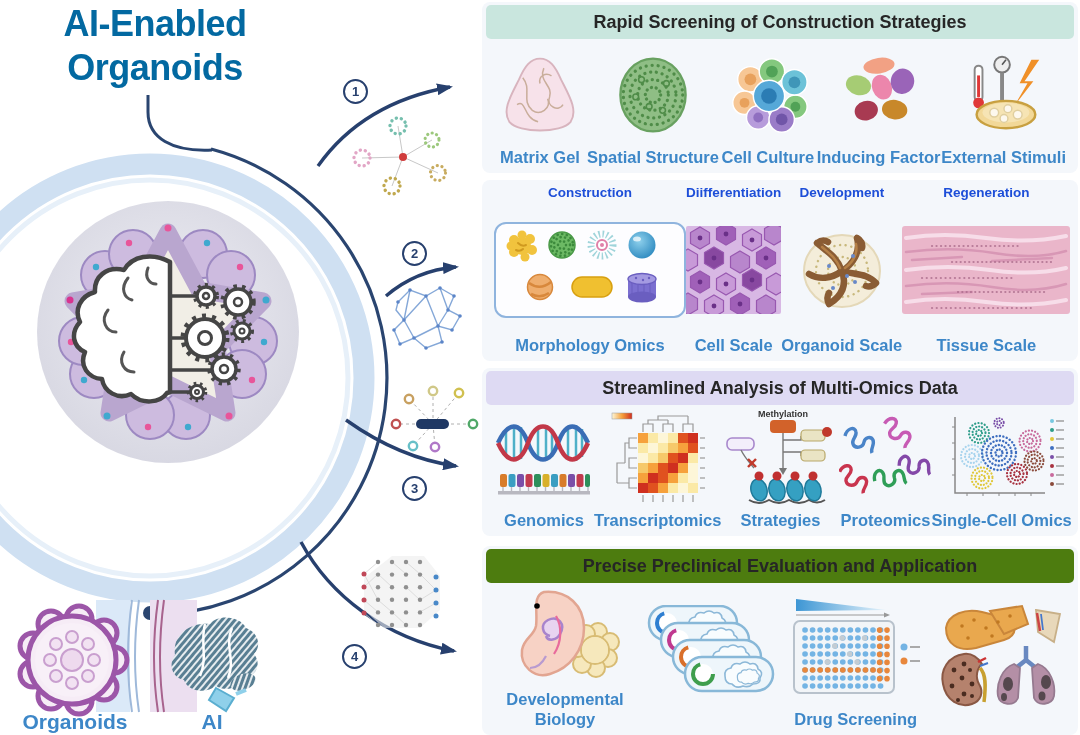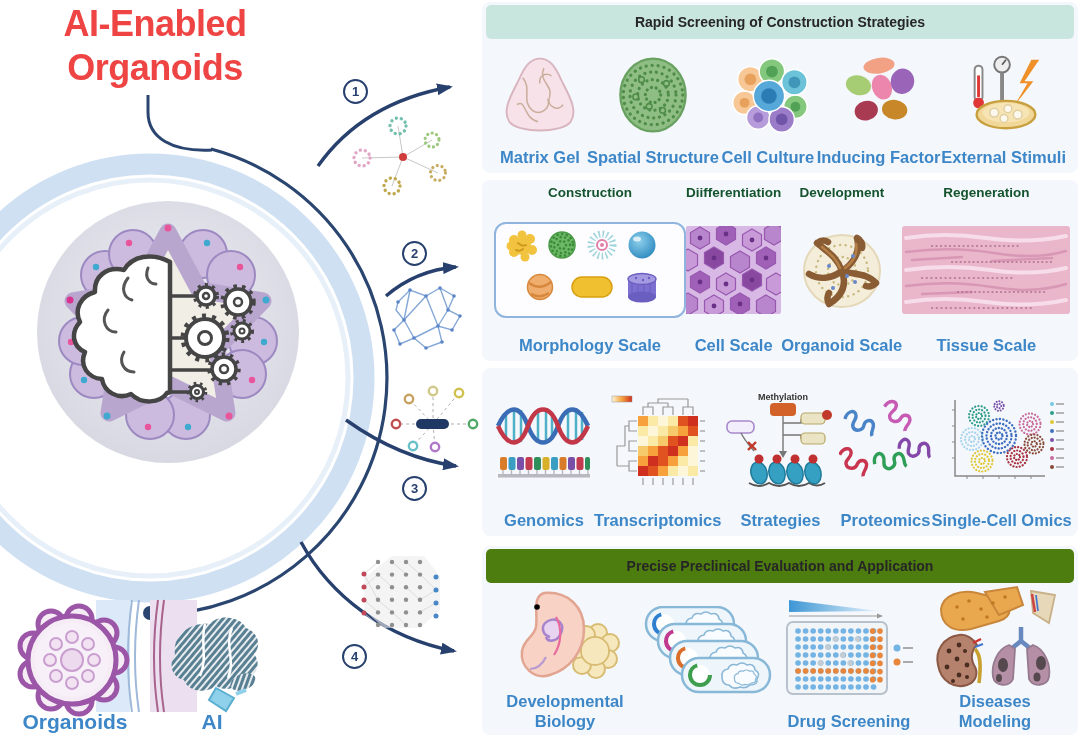--- a/index.html
+++ b/index.html
@@ -1,34 +1,34 @@
 <!DOCTYPE html>
 <html><head>
 <meta charset="utf-8">
 <style>
   html,body{margin:0;padding:0;background:#fff;}
   .canvas{position:relative;width:1080px;height:735px;background:#ffffff;overflow:hidden;
           font-family:"Liberation Sans",sans-serif;}
   .art{position:absolute;left:0;top:0;width:1080px;height:735px;z-index:1;}
   .fig-title{position:absolute;left:10px;top:2px;width:290px;text-align:center;z-index:2;
-             font-size:36px;line-height:44px;font-weight:bold;color:#ef4444;letter-spacing:-.5px;}
+             font-size:36px;line-height:44px;font-weight:bold;color:#0369a1;letter-spacing:-.5px;}
   .num-badge{position:absolute;width:21px;height:21px;border:2.5px solid #27406e;border-radius:50%;
              background:#fff;color:#27406e;font-size:13px;font-weight:bold;z-index:2;
              display:flex;align-items:center;justify-content:center;}
   .bottom-label{position:absolute;z-index:2;font-size:21px;font-weight:bold;color:#3d87c8;text-align:center;}
   .panel{position:absolute;left:482px;width:596px;background:#f4f7fb;border-radius:8px;
          padding:3px 4px;box-sizing:border-box;display:flex;flex-direction:column;z-index:2;}
   .phead{height:34px;border-radius:5px;display:flex;align-items:center;justify-content:center;
-         font-size:14px;font-weight:bold;color:#262626;flex:none;}
+         font-size:18px;font-weight:bold;color:#262626;flex:none;}
   .pbody{flex:1;display:flex;justify-content:space-between;align-items:stretch;padding:2px 8px 3px 8px;}
   .item{display:flex;flex-direction:column;align-items:center;justify-content:flex-end;}
   .item .icn{flex:1;display:flex;align-items:center;justify-content:center;text-align:center;}
   .ilabel{font-size:16.5px;font-weight:bold;color:#3d87c8;white-space:nowrap;line-height:19px;}
   .ilabel.wrap{white-space:normal;width:142px;text-align:center;line-height:20px;}
-  .stage{font-size:13.5px;font-weight:bold;color:#14532d;height:19px;flex:none;}
+  .stage{font-size:13.5px;font-weight:bold;color:#1d4ed8;height:19px;flex:none;}
   .morph-box{border:2px solid #8fb4de;border-radius:12px;background:#fdfdff;padding:1px 4px;}
 </style>
 </head>
 <body>
 
 <div class="canvas">
 
 <svg class="art" viewBox="0 0 1080 735">
   <defs>
     <marker id="ah" markerUnits="userSpaceOnUse" markerWidth="16" markerHeight="12" refX="13" refY="6" orient="auto">
@@ -462,21 +462,21 @@
             <path d="M132,54 V72 M138,54 V72 M144,54 V72 M150,54 V72" stroke="#6a5ec0" stroke-width="1.4" opacity=".7"></path>
             <ellipse cx="142" cy="72" rx="14" ry="5.5" fill="#6a5ec0"></ellipse>
             <ellipse cx="142" cy="54" rx="14" ry="5.5" fill="#a49ae2" stroke="#6a5ec0" stroke-width="1.4"></ellipse>
             <circle cx="136" cy="53" r="1.2" fill="#6a5ec0"></circle>
                   <circle cx="143" cy="55" r="1.2" fill="#6a5ec0"></circle>
                   <circle cx="149" cy="53" r="1.2" fill="#6a5ec0"></circle>
           </g>
         </svg>
       </div>
           </div>
-      <div class="ilabel">Morphology Scale</div>
+      <div class="ilabel">Morphology Omics</div>
     </div>
     <div class="item">
       <div class="stage">Diifferentiation</div>
       <div class="icn">
             <svg width="95" height="88" viewBox="0 0 95 88">
         <rect width="95" height="88" rx="2" fill="#d8b8e4"></rect>
         <g stroke="#9858b0" stroke-width="1.2">
           <use href="#hex" x="14" y="12" fill="#b886cc"></use>
                 <use href="#hex" x="40" y="8" fill="#a060b8"></use>
           <use href="#hex" x="66" y="14" fill="#c89ad8"></use>
@@ -564,20 +564,21 @@
           <line x1="30" y1="82" x2="130" y2="82" stroke-dasharray="0.1,4.6"></line>
         </g>
       </svg>
           </div>
       <div class="ilabel">Tissue Scale</div>
     </div>
   </div>
 </div>
 
 <div class="panel" style="top:368px;height:168px">
+  <div class="phead" style="background: rgb(222, 218, 243);">Streamlined Analysis of Multi-Omics Data</div>
   <div class="pbody">
     <div class="item">
       <div class="icn">
             <svg width="100" height="84" viewBox="0 0 100 84">
         <g fill="none" stroke="#4fb0c8" stroke-width="2.5">
           <line x1="12" y1="12" x2="12" y2="40"></line>
                 <line x1="20" y1="8" x2="20" y2="44"></line>
                 <line x1="27" y1="10" x2="27" y2="42"></line>
           <line x1="44" y1="10" x2="44" y2="42"></line>
                 <line x1="52" y1="8" x2="52" y2="44"></line>
@@ -941,18 +942,17 @@
           <path d="M92,42 V56 M92,56 L82,64 M92,56 L102,64" fill="none" stroke="#6888c0" stroke-width="4.5"></path>
           <path d="M80,60 C68,64 62,80 64,92 C66,101 80,103 84,94 L86,64 Z" fill="#b48fa6" stroke="#967a90" stroke-width="1.8"></path>
           <path d="M104,60 C116,64 122,80 120,92 C118,101 104,103 100,94 L98,64 Z" fill="#b48fa6" stroke="#967a90" stroke-width="1.8"></path>
           <ellipse cx="74" cy="80" rx="5" ry="7" fill="#55484e"></ellipse>
                 <ellipse cx="112" cy="78" rx="5" ry="7" fill="#55484e"></ellipse>
           <ellipse cx="108" cy="92" rx="3.5" ry="4.5" fill="#55484e"></ellipse>
                 <ellipse cx="70" cy="93" rx="3" ry="4" fill="#55484e"></ellipse>
         </g>
       </svg>
           </div>
-      <div class="ilabel wrap">Diseases Modeling</div>
     </div>
   </div>
 </div>
 
 </div>
 
 </body></html>

